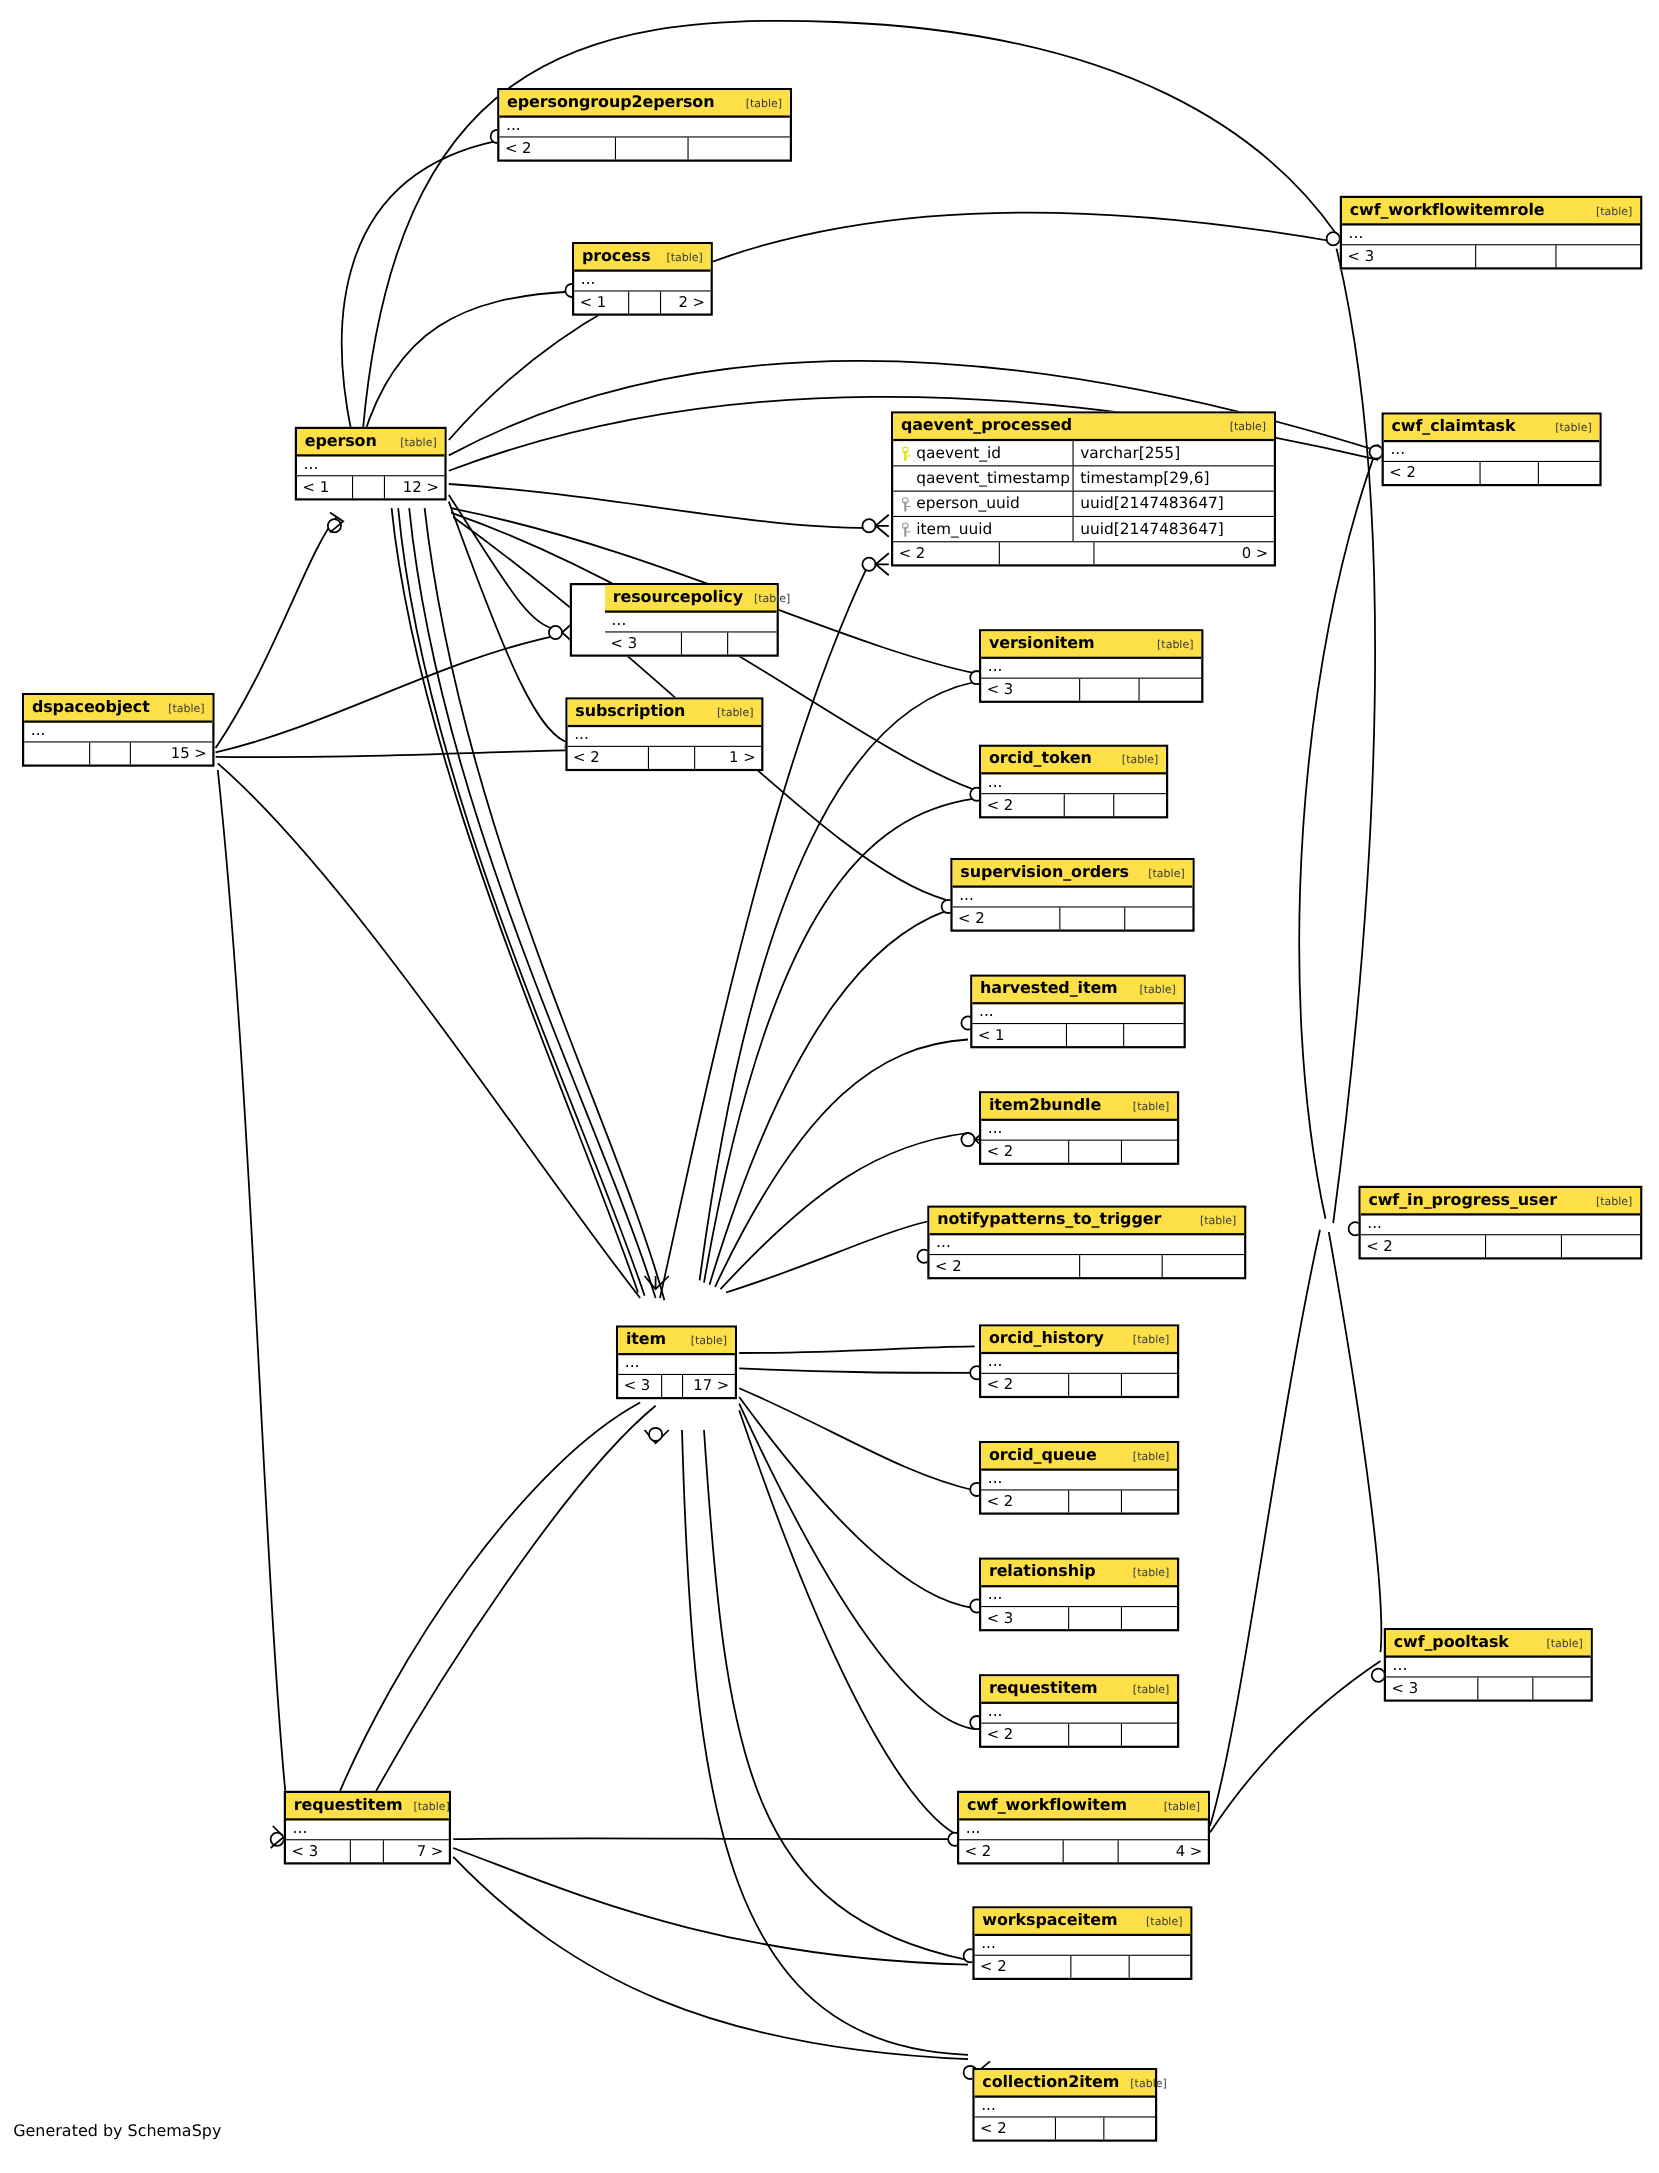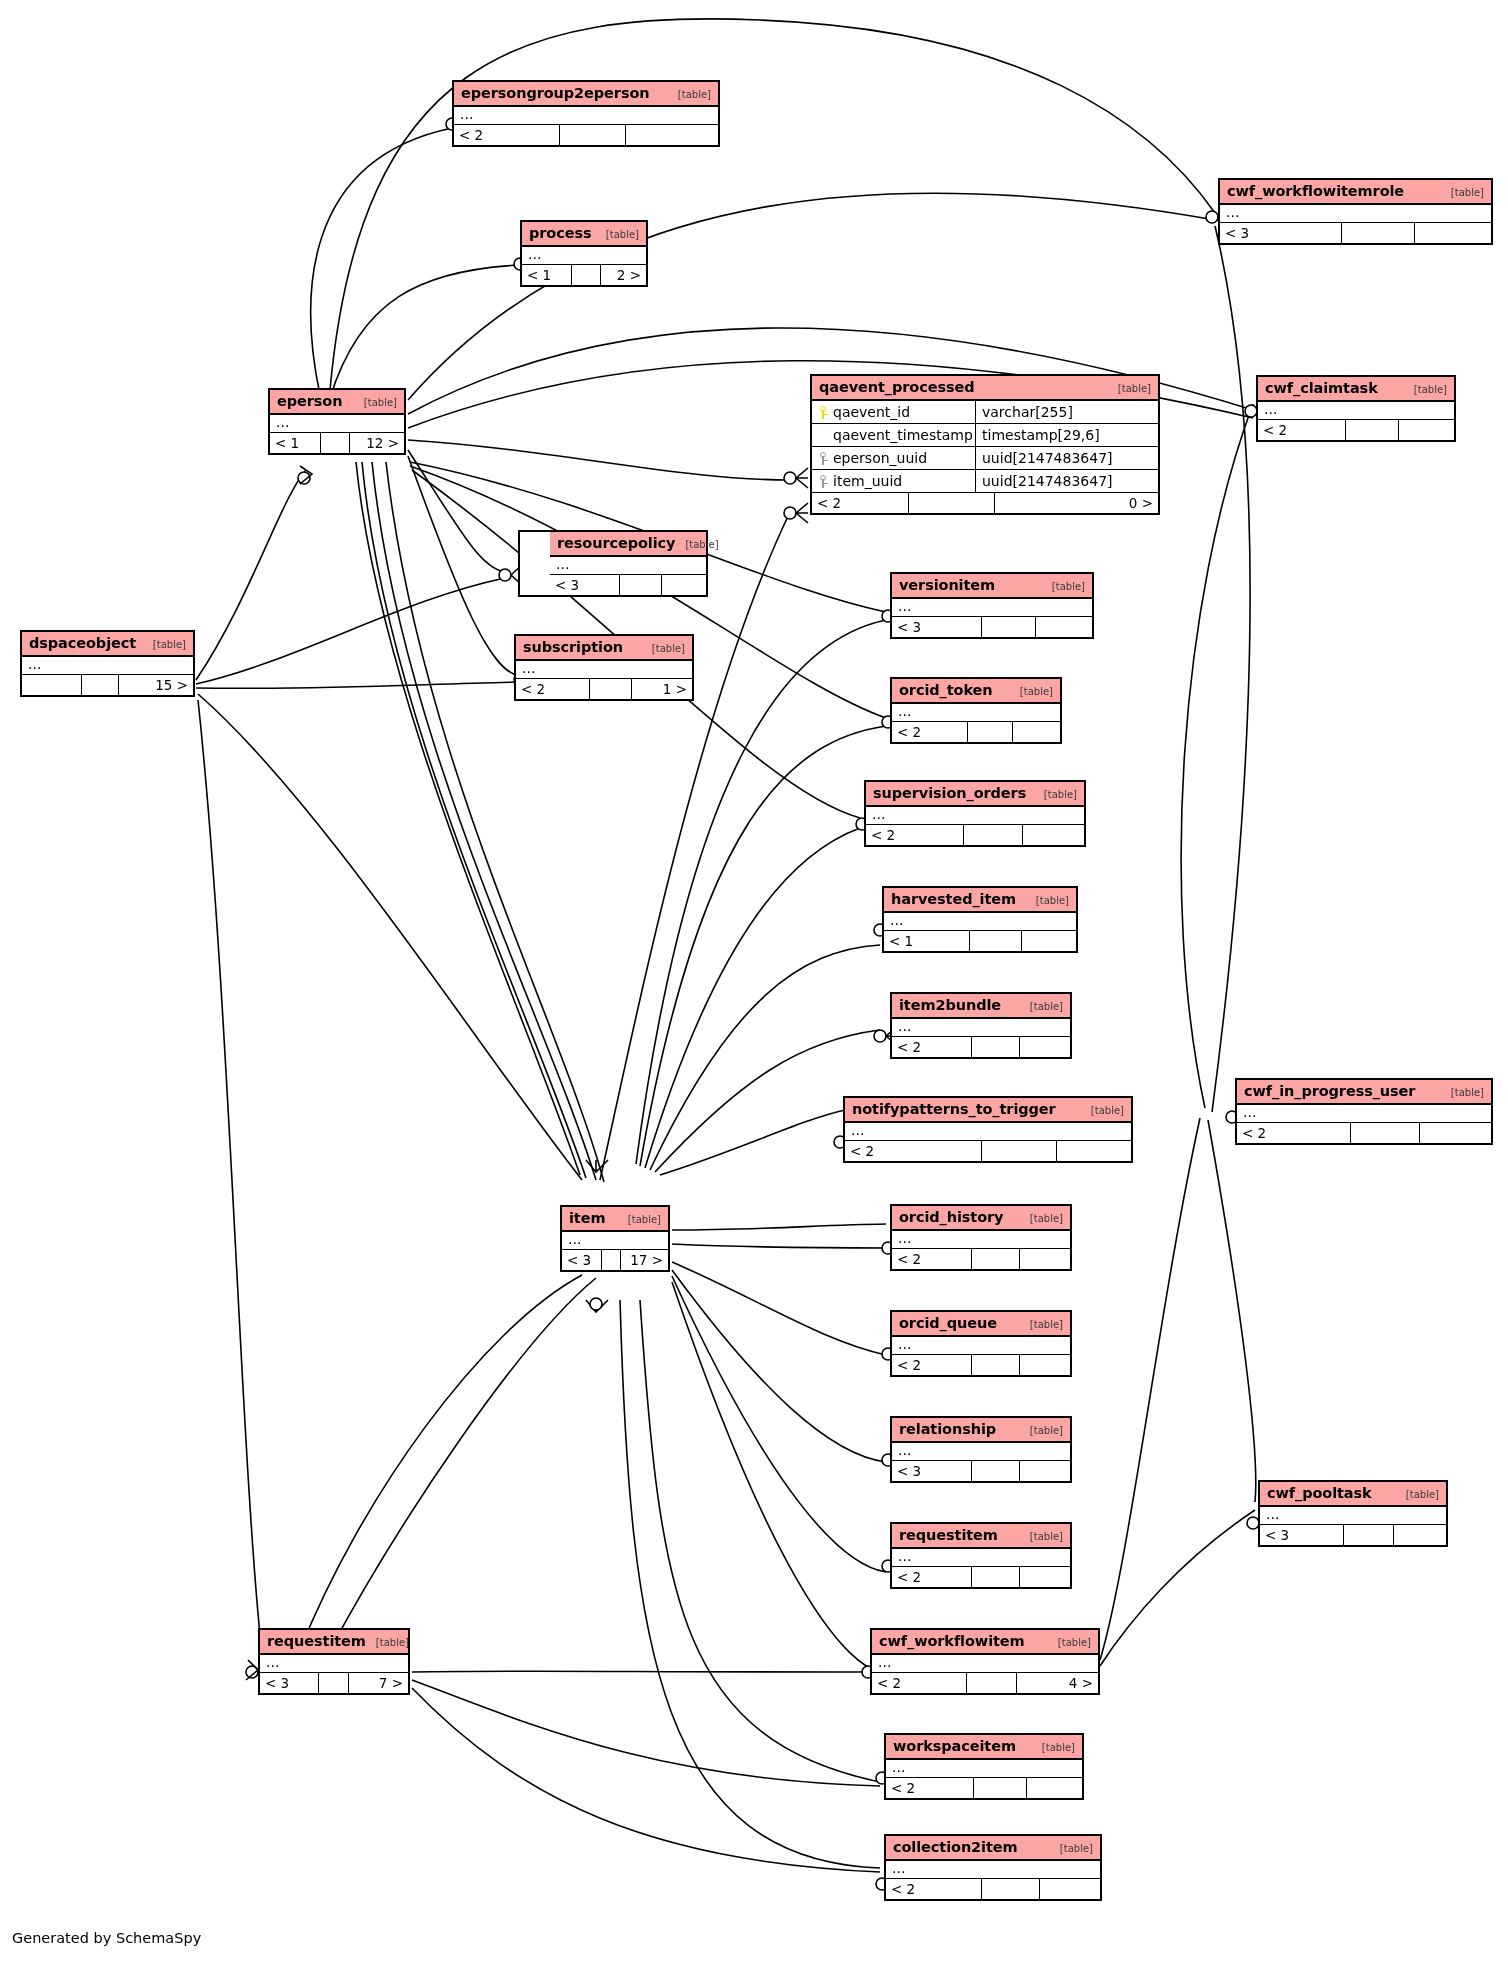--- a/index.html
+++ b/index.html
@@ -15,21 +15,21 @@
   svg.edges circle.oring{fill:#ffffff;stroke:#000000;stroke-width:1.6px;}
 
   .tbl{
     position:absolute;
     border:2px solid #000;
     background:#ffffff;
     box-sizing:border-box;
     z-index:5;
   }
   .tbl .hdr{
-    background:#fca5a5;
+    background:#fde047;
     border-bottom:2px solid #000;
     padding:3px 7px 4px 7px;
     display:flex;align-items:baseline;justify-content:space-between;
     white-space:nowrap;
   }
   .tbl .hdr .nm{font-weight:bold;font-size:14.5px;color:#000;letter-spacing:-0.1px;}
   .tbl .hdr .tag{font-size:10px;color:#3a3a3a;padding-left:10px;}
   .tbl .body{border-bottom:1px solid #000;}
   .tbl .ellipsis{
     padding:1px 6px 3px 6px;font-size:14px;color:#000;line-height:13px;height:17px;
@@ -617,21 +617,21 @@
     <div class="body">
       <div class="ellipsis">...</div>
     </div>
     <div class="foot">
       <div class="c l" style="width:45%;">&lt; 2</div>
       <div class="c l" style="width:27%;"></div>
       <div class="c r" style="width:28%;"></div>
     </div>
   </div>
 
-  <div class="tbl" style="left:884px;top:1834px;width:218px;">
+  <div class="tbl" style="left:884px;top:1880px;width:168px;">
     <div class="hdr">
       <span class="nm">collection2item</span>
       <span class="tag">[table]</span>
     </div>
     <div class="body">
       <div class="ellipsis">...</div>
     </div>
     <div class="foot">
       <div class="c l" style="width:45%;">&lt; 2</div>
       <div class="c l" style="width:27%;"></div>

